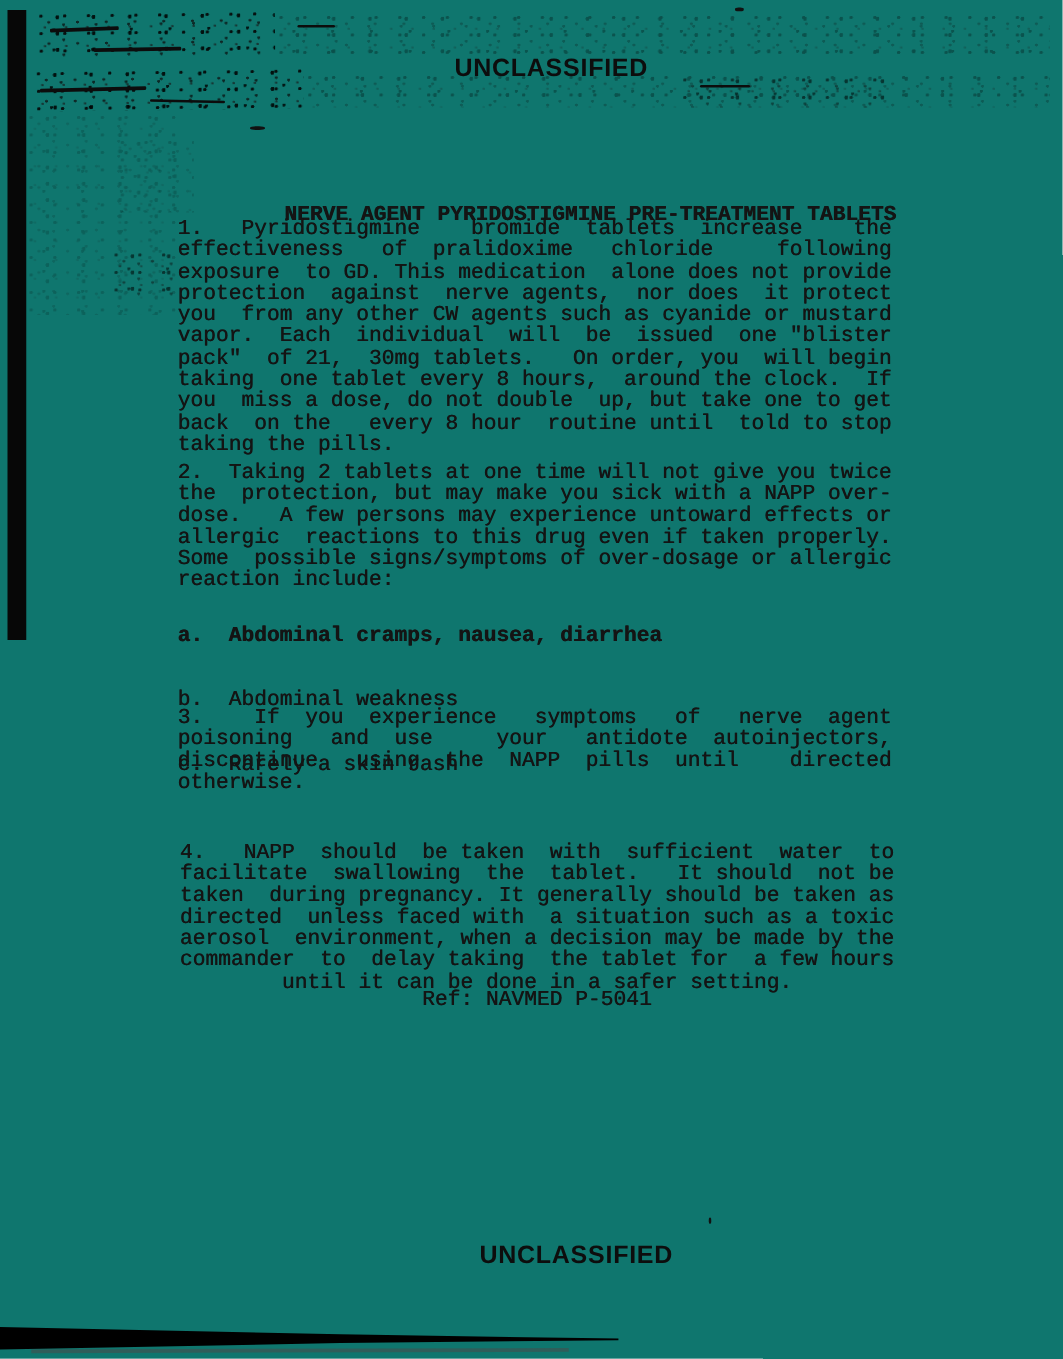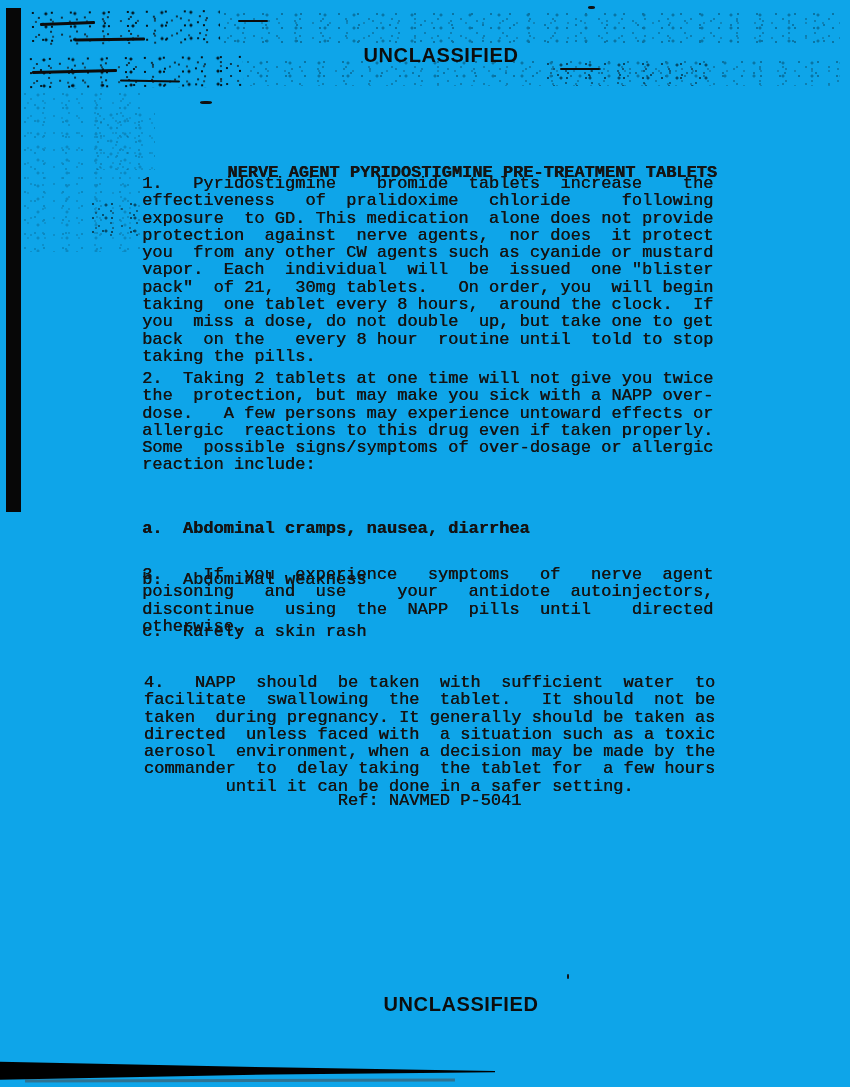--- a/index.html
+++ b/index.html
@@ -1,19 +1,19 @@
 <!DOCTYPE html>
 <html><head>
 <meta charset="utf-8">
 <style>
   html,body{margin:0;padding:0;background:#e8e8e8;}
   .page{
     position:relative;
     width:850px;height:1087px;
-    background:#0ea5e9;
+    background:#0f766e;
     overflow:hidden;
     font-family:"Liberation Mono","DejaVu Sans Mono",monospace;
     color:#141414;
   }
 
   
   .edge-bar{
     position:absolute;left:6px;top:8px;width:15px;height:504px;
     background:#070707;
   }
@@ -58,21 +58,21 @@
   
   .col{position:absolute;left:142px;width:575px;z-index:2;}
   .mono{
     font-size:17px;line-height:17.3px;
     white-space:pre;
     text-shadow:.4px 0 0 currentColor; 
   }
   .title-block{top:128px;text-align:right;font-weight:bold;line-height:18px;font-size:17px;white-space:pre;text-shadow:.4px 0 0 currentColor;}
   #p1{top:175px;}
   #p2{top:370px;}
-  #symptom-list{top:485px;}
+  #symptom-list{top:466px;}
   #p3{top:566px;}
   #p4{top:674px;text-align:center;}
   #ref-line{top:792px;text-align:center;}
   .list-line{white-space:pre;}
   .lab{display:inline-block;width:4ch;}
   .bold{font-weight:bold;}
 </style>
 </head>
 <body>
 

